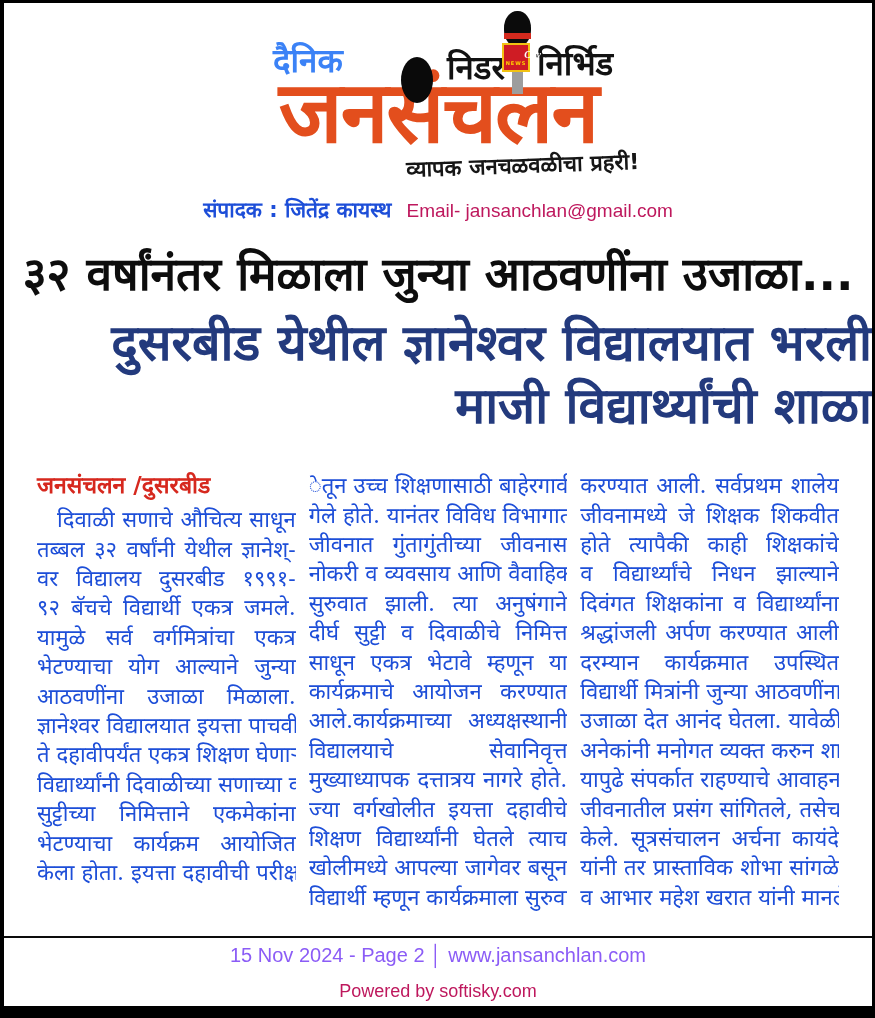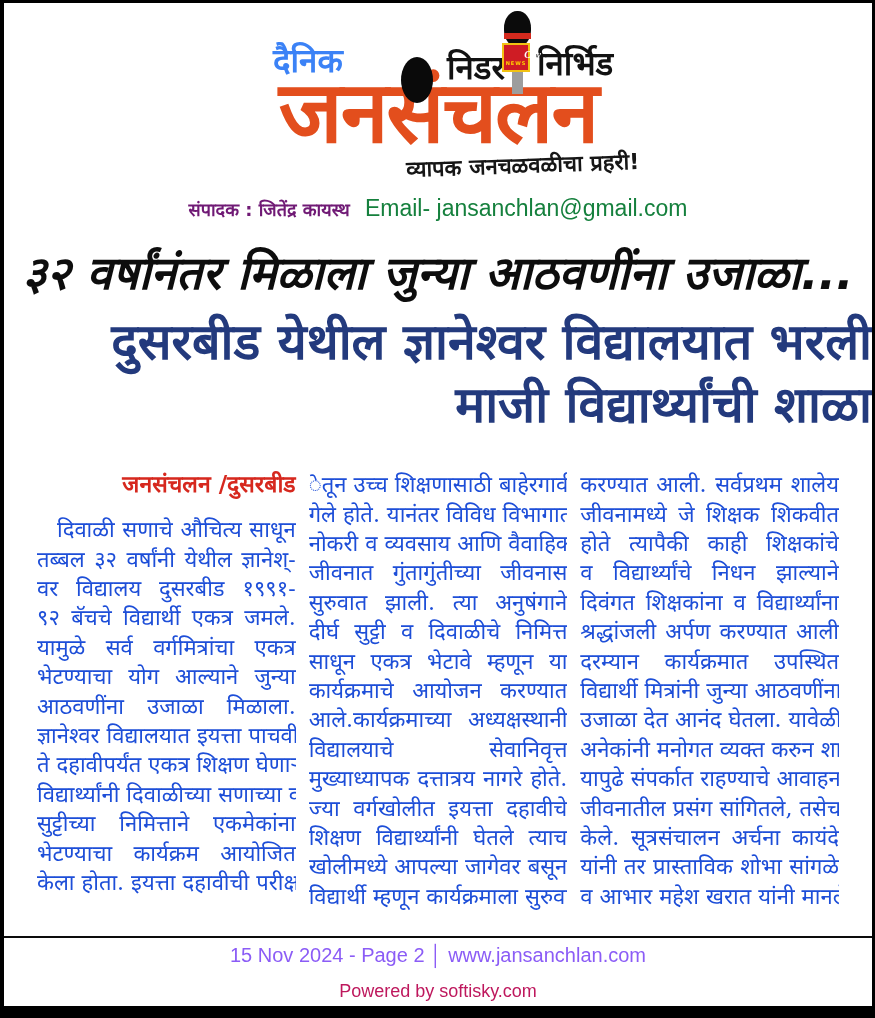--- a/index.html
+++ b/index.html
@@ -42,37 +42,37 @@
     background: #0a0a0a; border-radius: 50%; z-index: 3;
   }
   .tagline {
     position: absolute; right: 14px; top: 138px; z-index: 5;
     font-size: 22px; font-weight: bold; color: #161616;
     transform: rotate(-2deg); white-space: nowrap;
   }
 
   
   .editor-row { text-align: center; margin-top: 12px; white-space: nowrap; }
-  .editor-name { font-size: 18px; font-weight: bold; color: #701a75; }
-  .editor-email { font-size: 23px; color: #15803d; margin-left: 10px; font-family: "Liberation Sans", sans-serif; }
+  .editor-name { font-size: 21px; font-weight: bold; color: #1d4ed8; }
+  .editor-email { font-size: 19px; color: #be185d; margin-left: 10px; font-family: "Liberation Sans", sans-serif; }
 
   
   .headline {
     margin: 24px 12px 0; text-align: center;
-    font-size: 46px; font-weight: bold; line-height: 1.2; font-style: italic;
+    font-size: 46px; font-weight: bold; line-height: 1.2;
   }
   .subheadline {
     margin: 10px 0 0; text-align: right;
     font-size: 50px; font-weight: bold; line-height: 63px;
   }
 
   
   .columns { display: flex; gap: 13px; padding: 0 33px; margin-top: 33px; }
   .col { flex: 1; min-width: 0; }
-  .dateline { text-align: right; font-weight: bold; font-size: 23px; line-height: 29px; margin-bottom: 16px; }
+  .dateline { text-align: left; font-weight: bold; font-size: 23px; line-height: 29px; margin-bottom: 5px; }
   .body-line {
     font-size: 22px; line-height: 29.4px; color: #1d4ed8;
     text-align: justify; text-align-last: justify;
     font-family: "DejaVu Serif", "Liberation Serif", serif;
     overflow: hidden; white-space: nowrap;
   }
   .body-line.indent { text-indent: 20px; }
 
   
   .footer-sep { position: absolute; left: 0; right: 0; bottom: 77px; border-top: 2px solid #0c0c0c; }
@@ -130,22 +130,22 @@
           <div class="body-line">विद्यार्थ्यांनी दिवाळीच्या सणाच्या व</div>
           <div class="body-line">सुट्टीच्या निमित्ताने एकमेकांना</div>
           <div class="body-line">भेटण्याचा कार्यक्रम आयोजित</div>
           <div class="body-line">केला होता. इयत्ता दहावीची परीक्षा</div>
         </div>
     </div>
     <div class="col">
       <div class="col-body">
           <div class="body-line">ेतून उच्च शिक्षणासाठी बाहेरगावी</div>
           <div class="body-line">गेले होते. यानंतर विविध विभागात</div>
+          <div class="body-line">जीवनात गुंतागुंतीच्या जीवनास</div>
           <div class="body-line">नोकरी व व्यवसाय आणि वैवाहिक</div>
-          <div class="body-line">जीवनात गुंतागुंतीच्या जीवनास</div>
           <div class="body-line">सुरुवात झाली. त्या अनुषंगाने</div>
           <div class="body-line">दीर्घ सुट्टी व दिवाळीचे निमित्त</div>
           <div class="body-line">साधून एकत्र भेटावे म्हणून या</div>
           <div class="body-line">कार्यक्रमाचे आयोजन करण्यात</div>
           <div class="body-line">आले.कार्यक्रमाच्या अध्यक्षस्थानी</div>
           <div class="body-line">विद्यालयाचे सेवानिवृत्त</div>
           <div class="body-line">मुख्याध्यापक दत्तात्रय नागरे होते.</div>
           <div class="body-line">ज्या वर्गखोलीत इयत्ता दहावीचे</div>
           <div class="body-line">शिक्षण विद्यार्थ्यांनी घेतले त्याच</div>
           <div class="body-line">खोलीमध्ये आपल्या जागेवर बसून</div>

